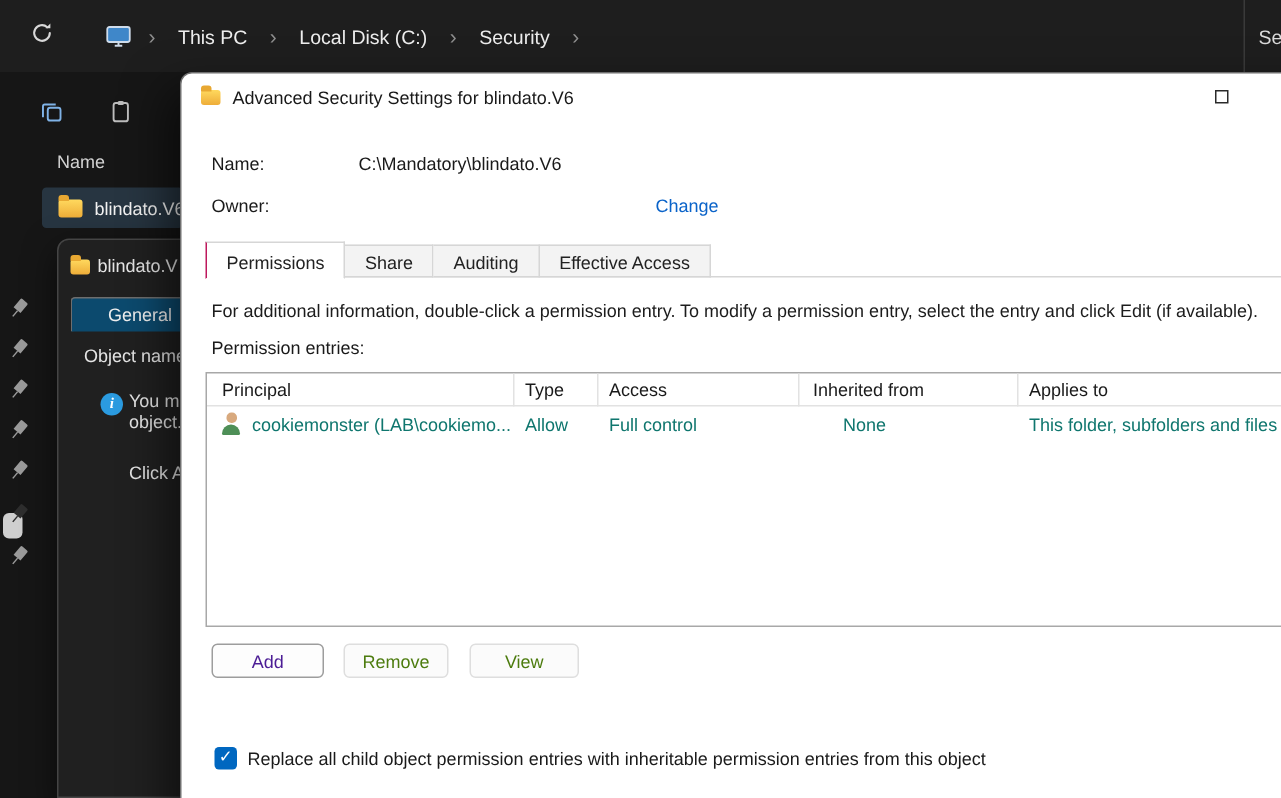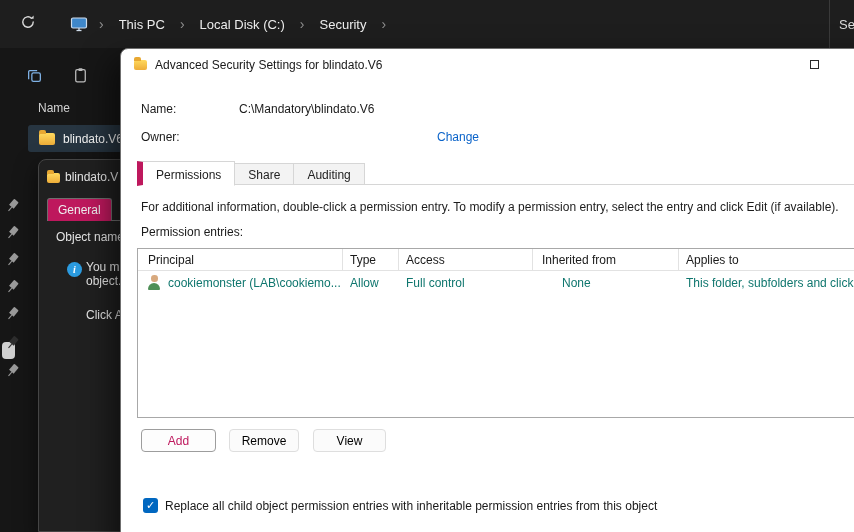--- a/index.html
+++ b/index.html
@@ -30,54 +30,54 @@
   .pin::before { content:""; position:absolute; left:4px; top:0; width:6px; height:8px; background:#9a9a9a; border-radius:1px 1px 0 0; }
   .pin::after { content:""; position:absolute; left:6.5px; top:8px; width:1.5px; height:5px; background:#9a9a9a; }
   .pin.dark::before, .pin.dark::after { background:#2e2e2e; }
   .nav-hl { position:absolute; left:2px; top:342px; width:13px; height:17px; background:#cfcfcf; border-radius:4px; }
 
   
   .props { position:absolute; left:38px; top:159px; width:320px; height:373px; background:#202020; border:1px solid #454545; border-radius:8px 0 0 0; box-shadow:0 8px 22px rgba(0,0,0,.55); font-size:12px; color:#e5e5e5; }
   .props .ttl { position:absolute; left:26px; top:10px; }
   .props .pfolder { position:absolute; left:8px; top:13px; }
   .props .tabrow { position:absolute; left:8px; top:37px; display:flex; align-items:flex-end; }
-  .ptab { padding:4px 10px; border:1px solid #6e6e6e; border-bottom:none; background:#be185d; border-radius:3px 3px 0 0; color:#efefef; }
+  .ptab { padding:4px 24px; border:1px solid #6e6e6e; border-bottom:none; background:#0c4a6e; border-radius:3px 3px 0 0; color:#efefef; }
   .ptab.in { border:none; border-bottom:1px solid #6e6e6e; background:transparent; color:#cfcfcf; padding:5px 8px 4px; }
   .props .objlbl { position:absolute; left:17px; top:70px; white-space:nowrap; }
   .iicon { position:absolute; left:28px; top:102px; width:15px; height:15px; border-radius:50%; background:#2b9be0; color:#fff; text-align:center; line-height:15px; font-size:10px; font-weight:bold; font-style:italic; font-family:"Liberation Serif",serif; }
   .props .t1 { position:absolute; left:47px; top:100px; }
   .props .t2 { position:absolute; left:47px; top:114px; }
   .props .t3 { position:absolute; left:47px; top:148px; }
 
   
   .secdlg { position:absolute; left:120px; top:48px; width:782px; height:500px; background:#ffffff; color:#1a1a1a; border:1px solid #6f6f6f; border-radius:8px 8px 0 0; box-shadow:-8px 12px 30px rgba(0,0,0,.55); overflow:hidden; font-size:12px; }
   .dlg-folder { position:absolute; left:13px; top:11px; }
   .dlg-title { position:absolute; left:34px; top:9px; color:#191919; white-space:nowrap; }
   .max-btn { position:absolute; left:676px; top:3px; width:34px; height:24px; display:flex; align-items:center; justify-content:center; }
   .max-glyph { width:9px; height:9px; border:1px solid #2a2a2a; }
   .lbl { position:absolute; white-space:nowrap; }
   .link { color:#0a63c9; }
   .tabs { position:absolute; left:16px; top:112px; display:flex; align-items:flex-end; z-index:2; }
   .tab { padding:4px 13px 4px; background:#f3f3f3; border:1px solid #d6d6d6; border-left:none; color:#222; height:22px; }
-  .tab:first-child { border-left:6px solid #be185d; }
+  .tab:first-child { border-left:1px solid #be185d; }
   .tab.sel { background:#fff; border-bottom:1px solid #fff; height:25px; padding-top:6px; margin-bottom:-1px; }
   .tabline { position:absolute; left:16px; right:0; top:135px; border-top:1px solid #d6d6d6; z-index:1; }
   .instr { position:absolute; left:20px; top:151px; width:760px; white-space:nowrap; overflow:hidden; color:#1c1c1c; }
   .entries { position:absolute; left:20px; top:176px; }
   .ptable { position:absolute; left:16px; top:199px; width:766px; height:170px; border:1px solid #a8a8a8; background:#fff; }
   .hrow { position:absolute; left:0; top:0; right:0; height:22px; border-bottom:1px solid #e2e2e2; }
   .hsep { position:absolute; top:0; height:22px; width:1px; background:#e2e2e2; }
   .hcell { position:absolute; top:4px; color:#1a1a1a; white-space:nowrap; }
   .rrow { position:absolute; left:0; top:22px; right:0; height:23px; }
   .rcell { position:absolute; top:5px; color:#0f766e; white-space:nowrap; }
   .person { position:relative; display:inline-block; width:16px; height:16px; }
   .person::before { content:""; position:absolute; top:1px; left:5px; width:6.5px; height:6.5px; border-radius:50%; background:#d8a97e; }
   .person::after { content:""; position:absolute; top:8.5px; left:2px; width:12px; height:7px; border-radius:6px 6px 1px 1px; background:#4e8f57; }
-  .btn { position:absolute; height:23px; display:flex; align-items:center; justify-content:center; background:#fdfdfd; border:1px solid #9d9d9d; border-radius:4px; color:#be185d; font-size:12px; }
-  .btn.dis { color:#000000; border-color:#dedede; background:#fbfbfb; }
+  .btn { position:absolute; height:23px; display:flex; align-items:center; justify-content:center; background:#fdfdfd; border:1px solid #9d9d9d; border-radius:4px; color:#4c1d95; font-size:12px; }
+  .btn.dis { color:#4d7c0f; border-color:#dedede; background:#fbfbfb; }
   .cbox { position:absolute; left:22px; top:449px; width:15px; height:15px; border-radius:3px; background:#0067c0; color:#fff; font-size:11px; line-height:15px; text-align:center; }
   .cbl { position:absolute; left:44px; top:450px; white-space:nowrap; }
 </style>
 </head>
 <body>
 
 <div id="stage">
 
   <div class="topbar">
     <div class="icon-btn refresh">
@@ -165,20 +165,21 @@
     <span class="lbl" style="left:20px; top:53px;">Name:</span>
     <span class="lbl" style="left:118px; top:53px;">C:\Mandatory\blindato.V6</span>
     <span class="lbl" style="left:20px; top:81px;">Owner:</span>
     <span class="lbl link" style="left:316px; top:81px;">Change</span>
 
     <div class="tabline"></div>
     <div class="tabs">
       <span class="tab sel">Permissions</span>
       <span class="tab">Share</span>
       <span class="tab">Auditing</span>
+      <span class="tab">Effective Access</span>
     </div>
 
     <div class="instr">For additional information, double-click a permission entry. To modify a permission entry, select the entry and click Edit (if available).</div>
     <div class="entries">Permission entries:</div>
 
     <div class="ptable">
       <div class="hrow">
         <span class="hcell" style="left:10px;text-align:center;">Principal</span>
         <span class="hcell" style="left:212px;">Type</span>
         <span class="hcell" style="left:268px;">Access</span>
@@ -189,21 +190,21 @@
       <div class="hsep" style="left:260px;"></div>
       <div class="hsep" style="left:394px;"></div>
       <div class="hsep" style="left:540px;"></div>
 
       <div class="rrow">
         <span class="person" style="position:absolute; left:8px; top:3px;"></span>
         <span class="rcell" style="left:30px; max-width:172px; overflow:hidden;">cookiemonster (LAB\cookiemo...</span>
         <span class="rcell" style="left:212px;">Allow</span>
         <span class="rcell" style="left:268px;">Full control</span>
         <span class="rcell" style="left:424px;">None</span>
-        <span class="rcell" style="left:548px;">This folder, subfolders and click</span>
+        <span class="rcell" style="left:548px;">This folder, subfolders and files</span>
       </div>
     </div>
 
     <div class="btn" style="left:20px; top:380px; width:75px;">Add</div>
     <div class="btn dis" style="left:108px; top:380px; width:70px;">Remove</div>
     <div class="btn dis" style="left:192px; top:380px; width:73px;">View</div>
 
     <div class="cbox">
       <span>✓</span>
     </div>

